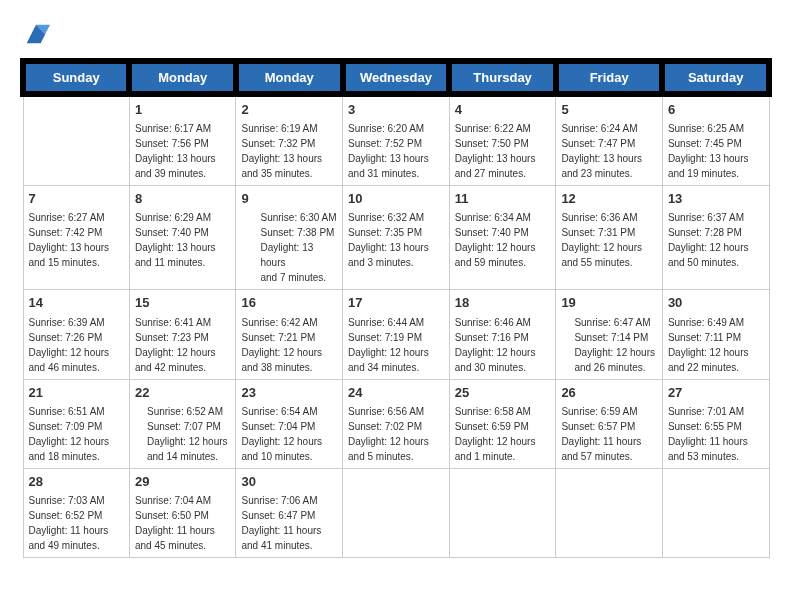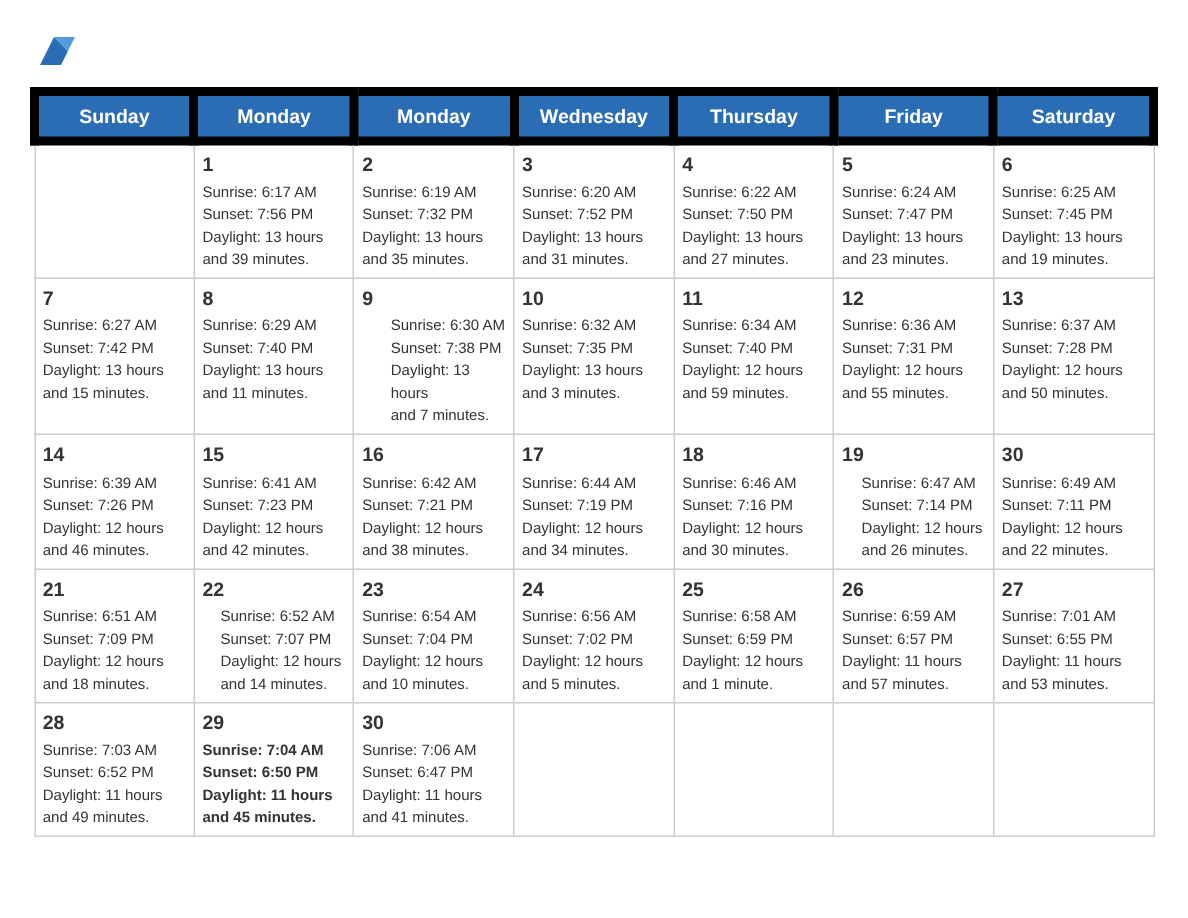--- a/index.html
+++ b/index.html
@@ -323,21 +323,21 @@
       <tr>
         <td>
           <span class="day-num">28</span>
           <div class="cell-info" style="white-space: pre-line;">Sunrise: 7:03 AM
 Sunset: 6:52 PM
 Daylight: 11 hours
 and 49 minutes.</div>
         </td>
         <td>
           <span class="day-num">29</span>
-          <div class="cell-info" style="white-space: pre-line; font-weight: bold;">Sunrise: 7:04 AM
+          <div class="cell-info" style="white-space: pre-line;">Sunrise: 7:04 AM
 Sunset: 6:50 PM
 Daylight: 11 hours
 and 45 minutes.</div>
         </td>
         <td>
           <span class="day-num">30</span>
           <div class="cell-info" style="white-space: pre-line;">Sunrise: 7:06 AM
 Sunset: 6:47 PM
 Daylight: 11 hours
 and 41 minutes.</div>

